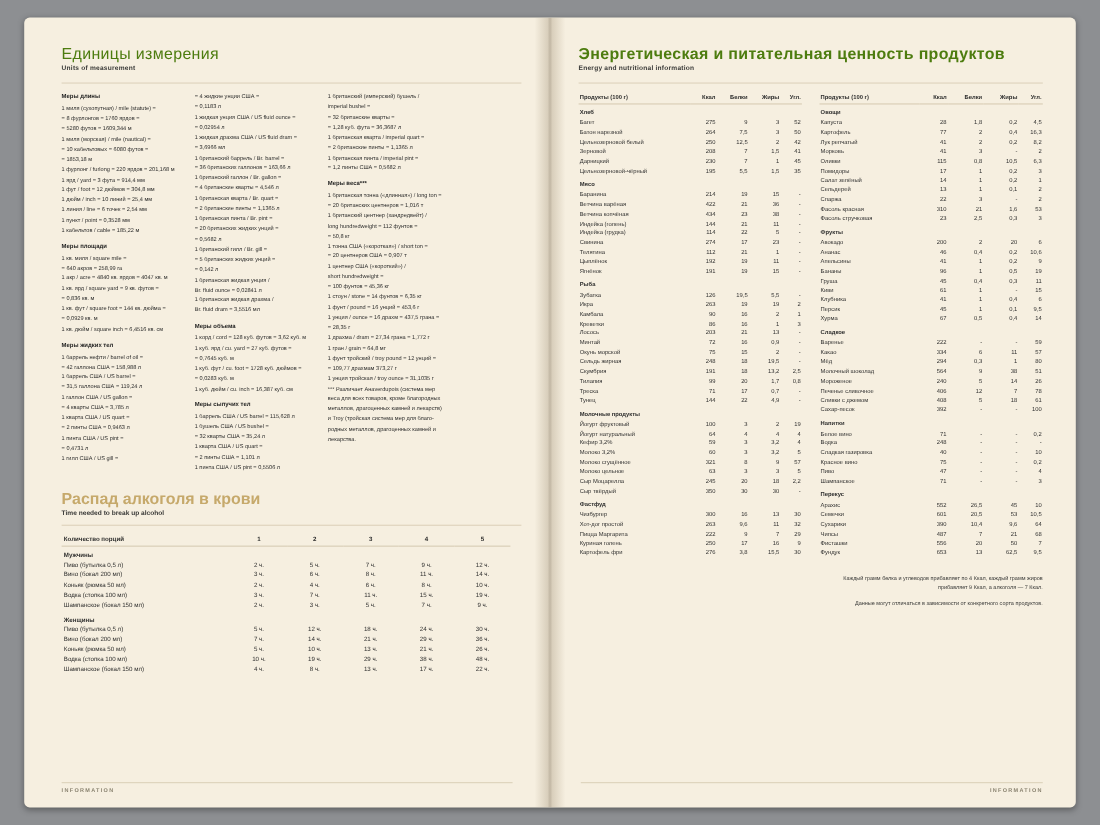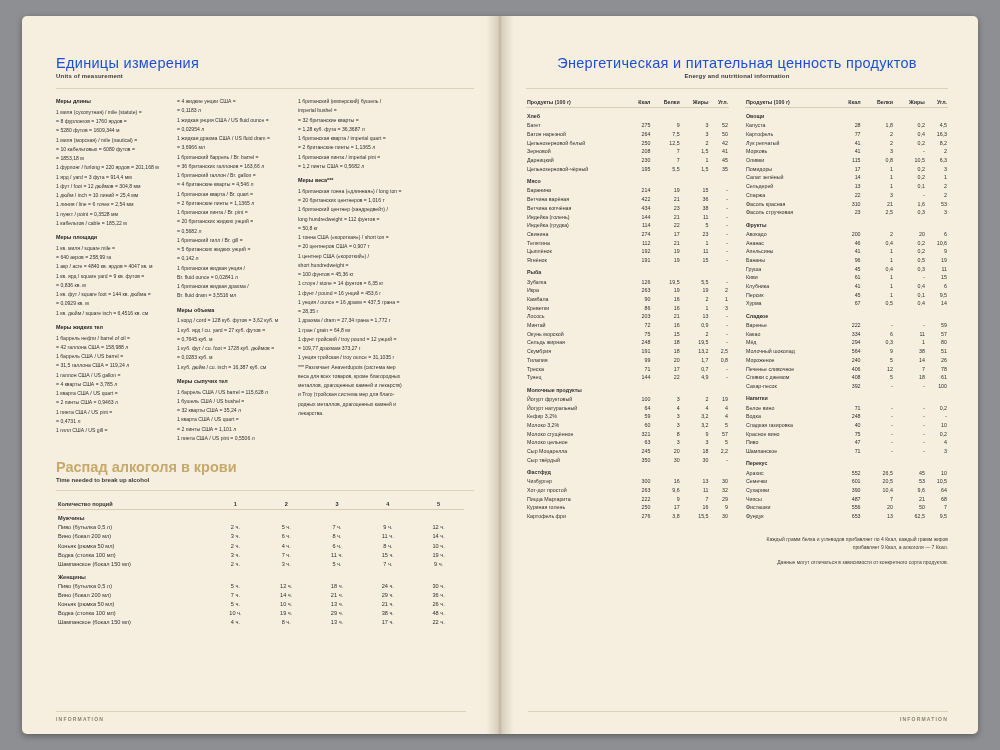--- a/index.html
+++ b/index.html
@@ -21,27 +21,27 @@
     position:absolute;left:50%;top:0;width:28px;height:100%;
     transform:translateX(-50%);
     background:linear-gradient(to right,rgba(140,125,100,0) 0%,rgba(150,133,105,.30) 42%,rgba(120,104,80,.42) 50%,rgba(150,133,105,.30) 58%,rgba(140,125,100,0) 100%);
     pointer-events:none;z-index:5;
   }
   .half{width:478px;height:100%;position:relative;box-sizing:border-box;}
   .left{padding:26px 26px 0 34px;}
   .right{padding:26px 30px 0 26px;}
 
   .sect-title{
-    font-size:14.5px;color:#1d4ed8;font-weight:normal;letter-spacing:.3px;
-    margin:13px 0 2px 0;
+    font-size:14.5px;color:#4d7c0f;font-weight:normal;letter-spacing:.3px;
+    margin:0 0 2px 0;
   }
   .sect-sub{
     font-size:6px;color:#3a3a38;font-weight:bold;letter-spacing:.2px;margin:0 0 9px 0;
   }
-  .right .sect-title,.right .sect-sub{text-align:center;}
+  .right .sect-title,.right .sect-sub{text-align:left;font-weight:bold;}
 
   .rule{height:1px;background:#ddd2bb;margin:4px 0 8px;}
 
   
   .units-cols{display:flex;gap:13px;}
   .ucol{width:108px;font-size:5.1px;line-height:1.62;color:#2f2f2e;}
   .ucol .h{font-weight:bold;font-size:5.4px;margin:6px 0 2px;color:#1f1f1e;}
   .ucol .h:first-child{margin-top:0;}
   .ucol p{margin:0 0 1px 0;}
 

